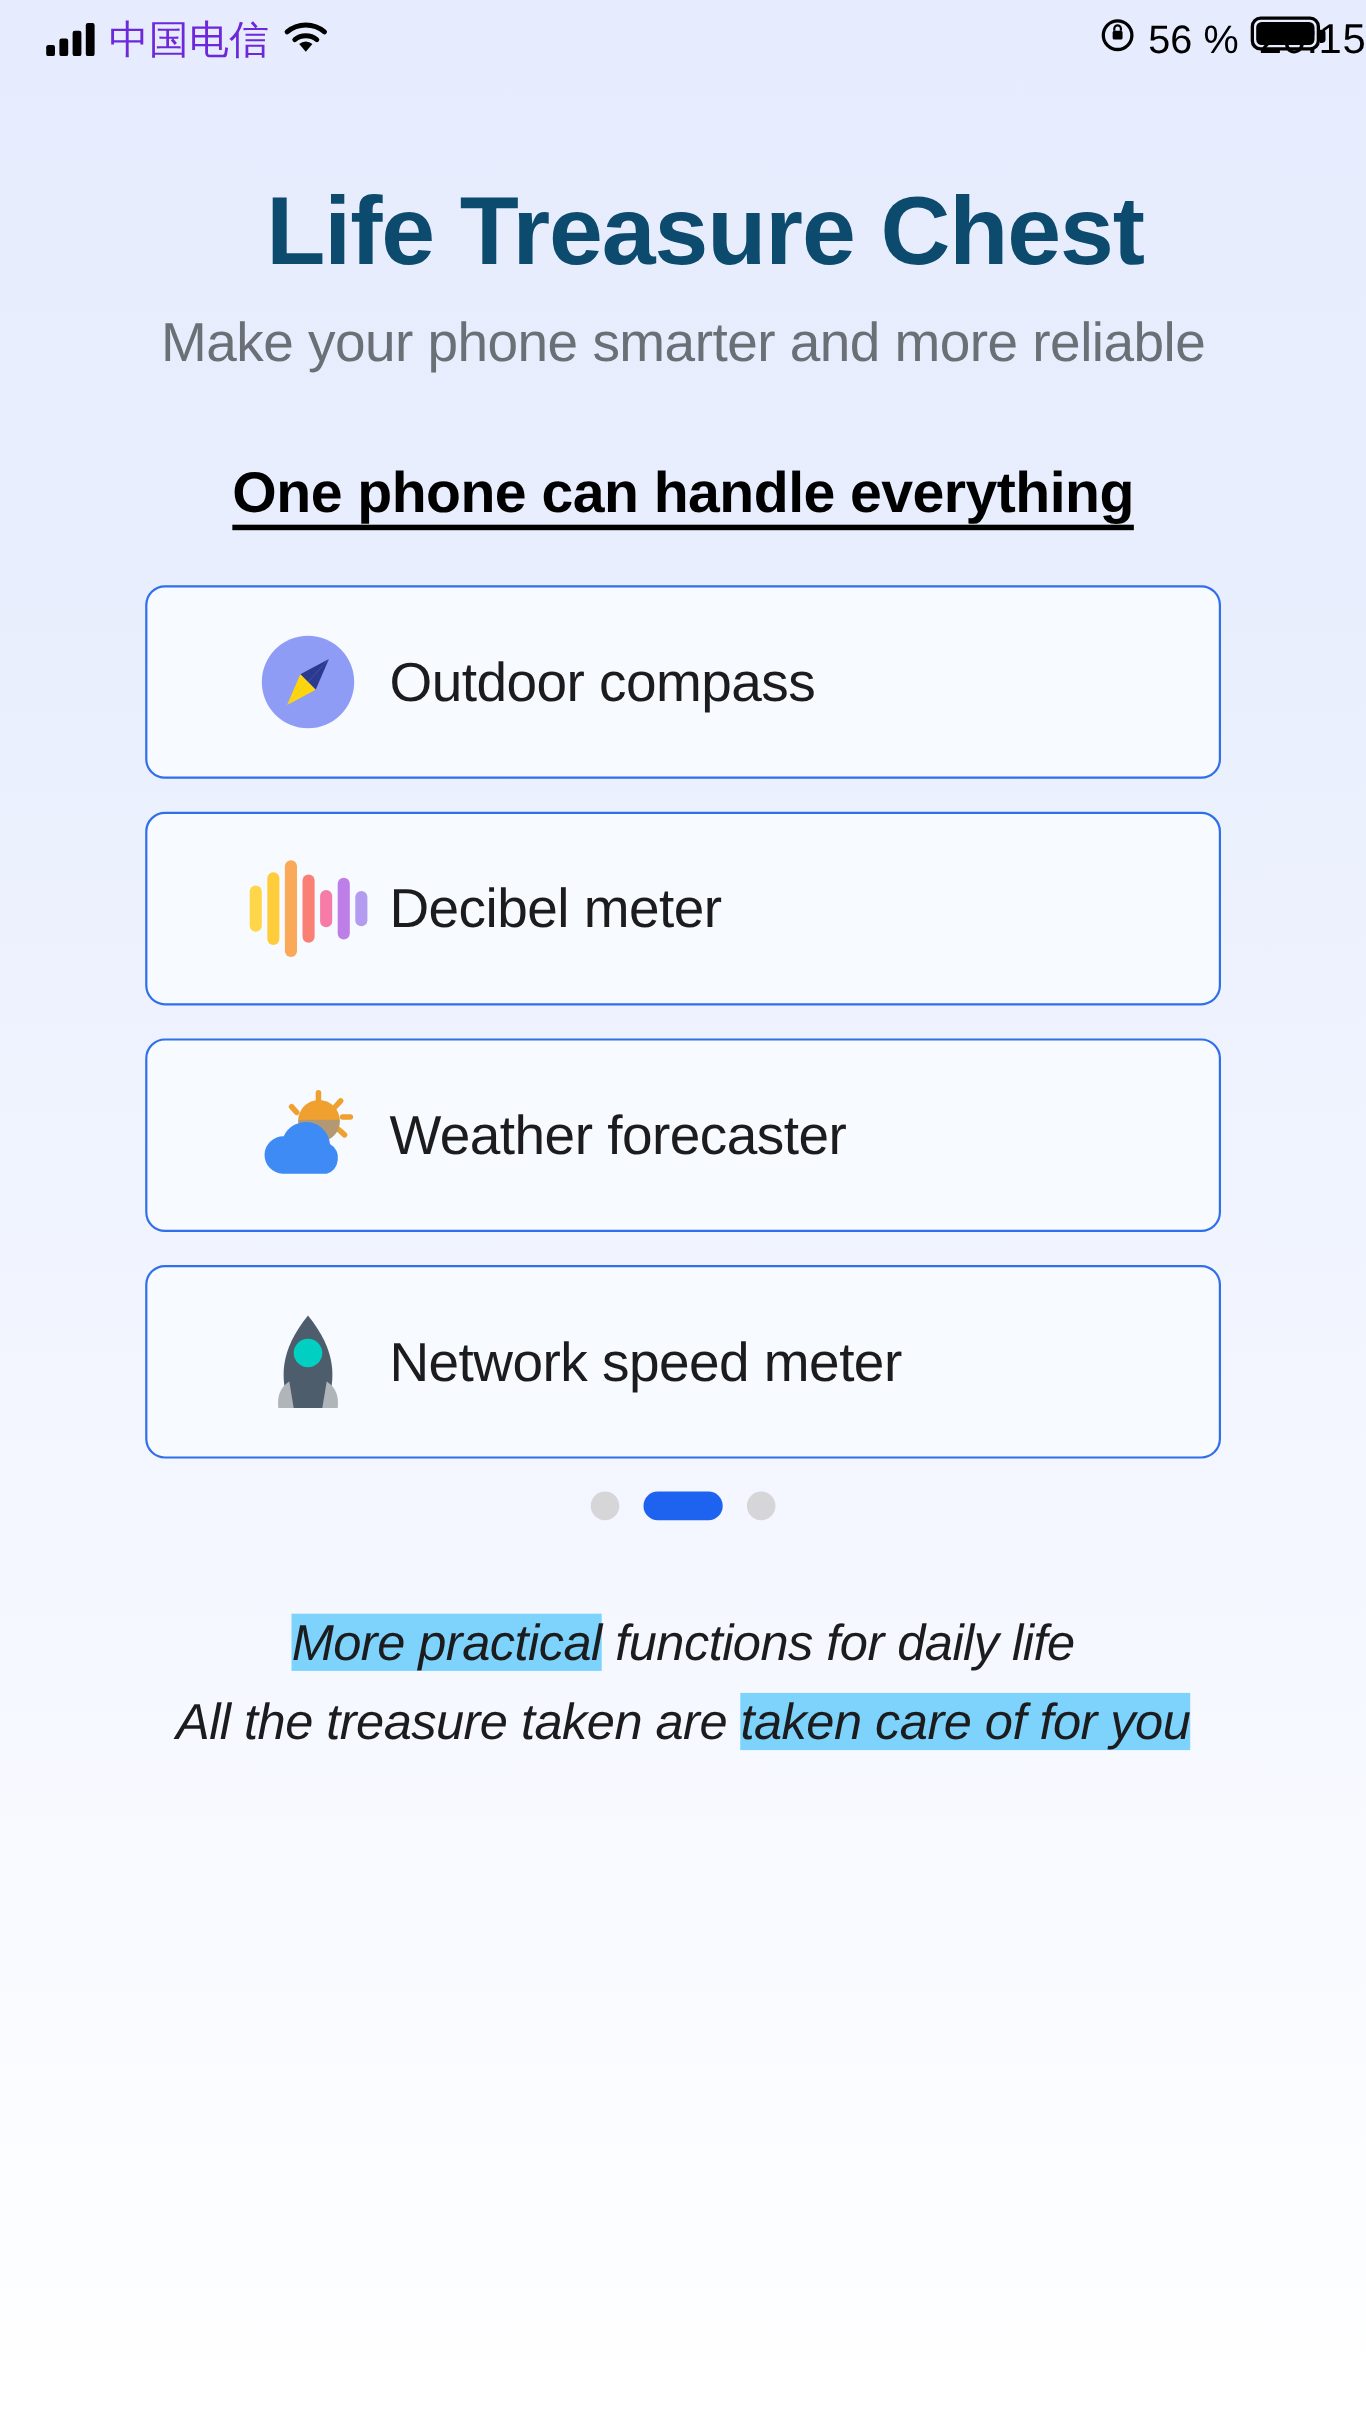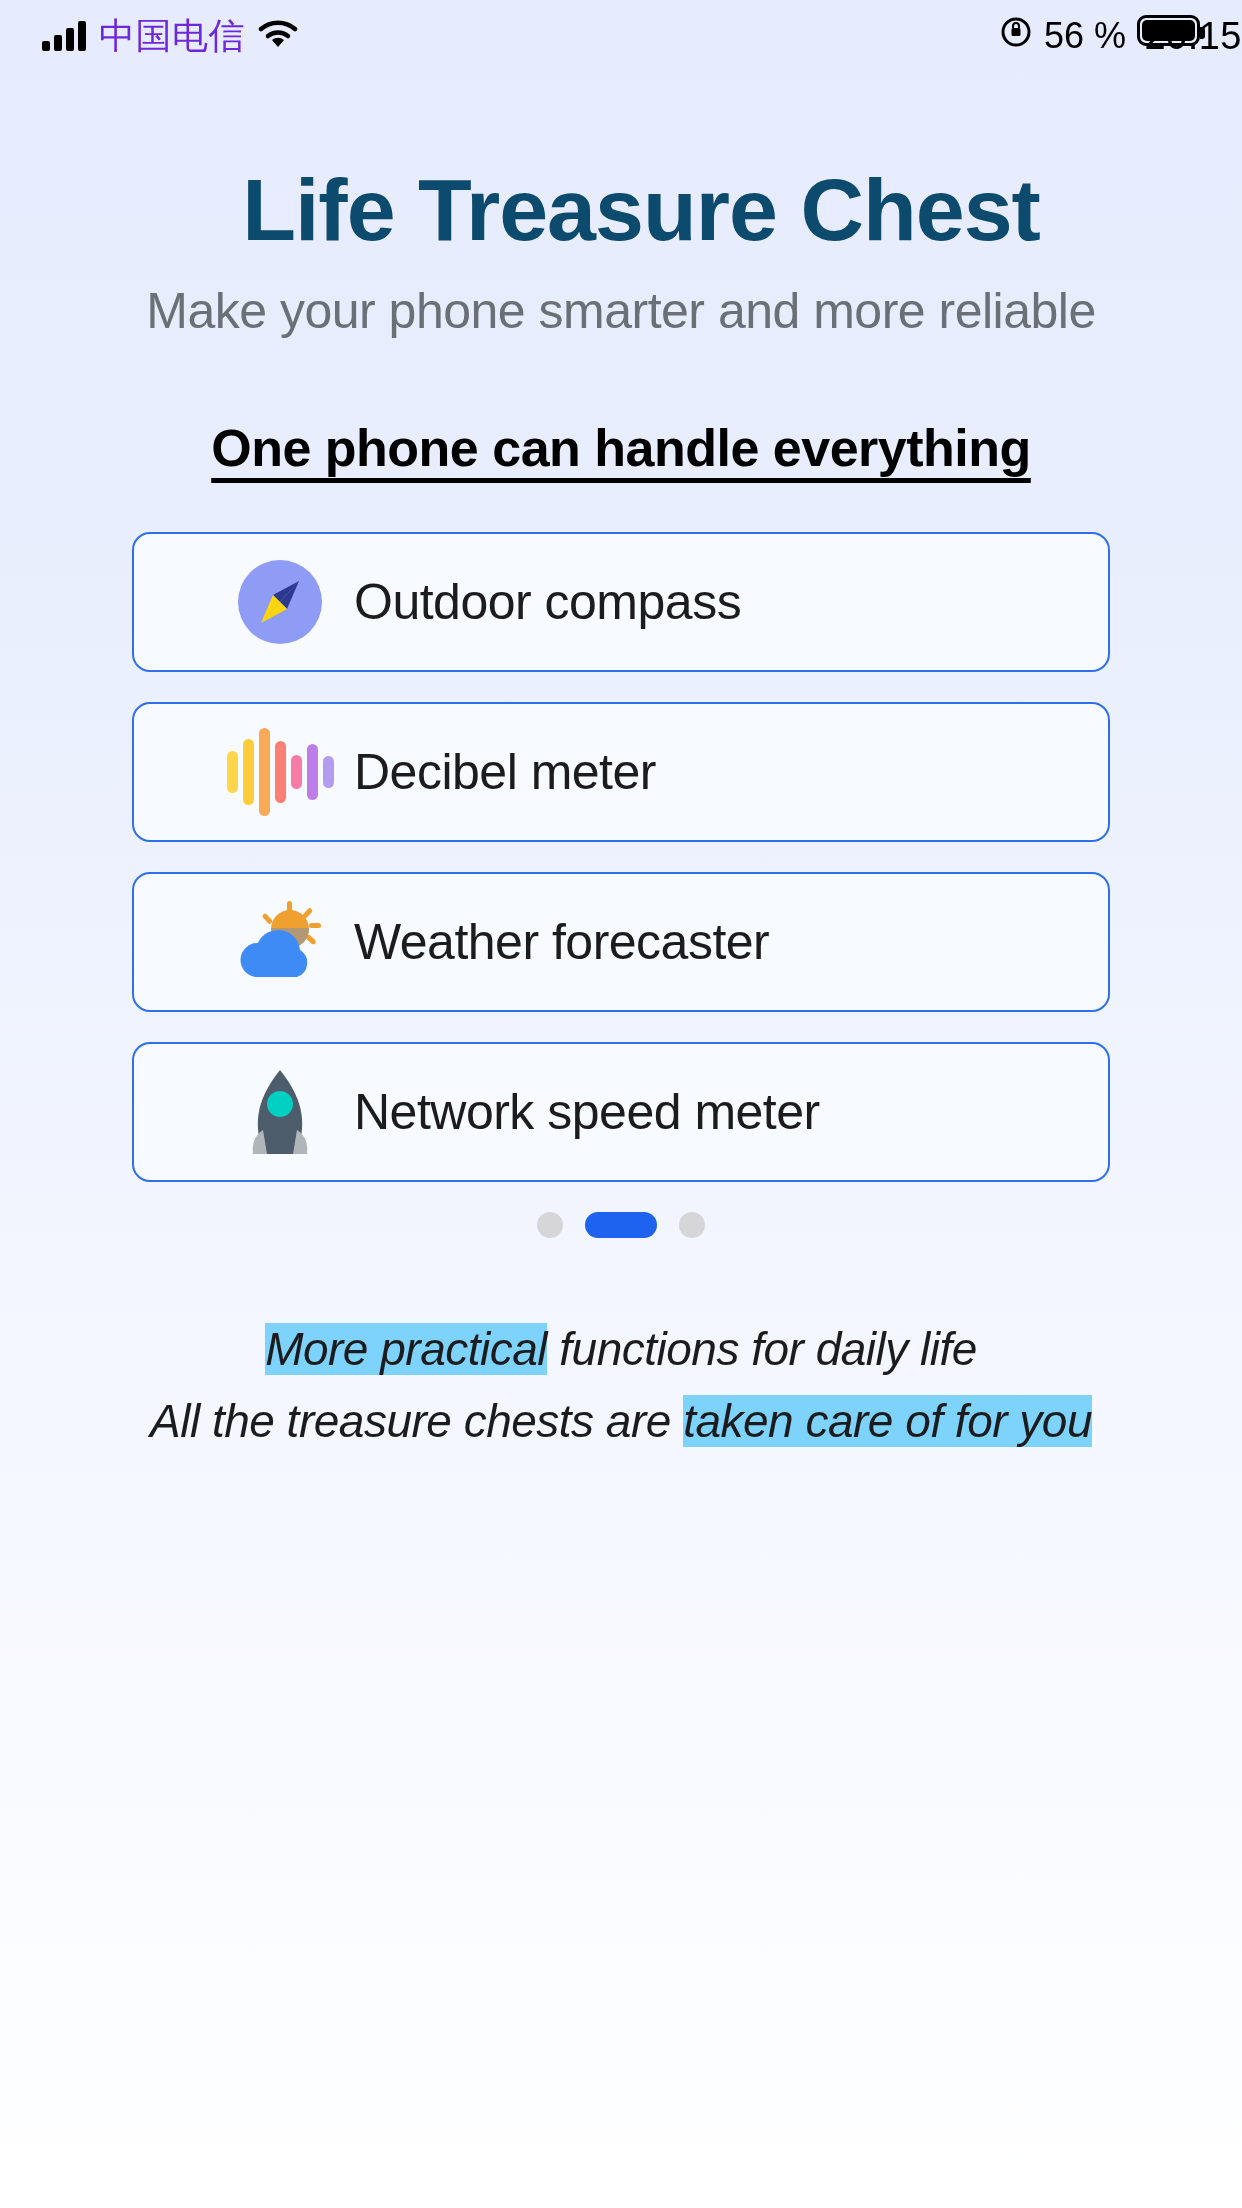--- a/index.html
+++ b/index.html
@@ -74,21 +74,21 @@
     text-decoration-thickness:5px;
     letter-spacing:-0.5px;
   }
 
   
   .card-list{ margin-top:54px; padding:0 132px; }
   .card{
     background:#f7faff;
     border:2px solid #2f6fea;
     border-radius:18px;
-    height:140px;
+    height:176px;
     margin-bottom:30px;
     display:flex; align-items:center;
     padding-left:100px;
     gap:28px;
   }
   .card-icon{ width:92px; height:92px; flex:0 0 92px; display:flex; align-items:center; justify-content:center; }
   .card-label{ font-size:50px; font-weight:400; color:#1c1c1e; letter-spacing:-0.5px; }
 
   
   .wave{ display:flex; align-items:center; gap:5px; height:92px; }
@@ -221,15 +221,15 @@
   <span class="dot"></span>
   <span class="dot active"></span>
   <span class="dot"></span>
 </div>
 
 <div class="footer">
   <p>
     <span class="hl">More practical</span><span> functions for daily life</span>
   </p>
   <p>
-    <span>All the treasure chests are </span><span class="hl">taken care of for you</span>
+    <span>All the treasure taken are </span><span class="hl">taken care of for you</span>
   </p>
 </div>
 
 </body></html>

